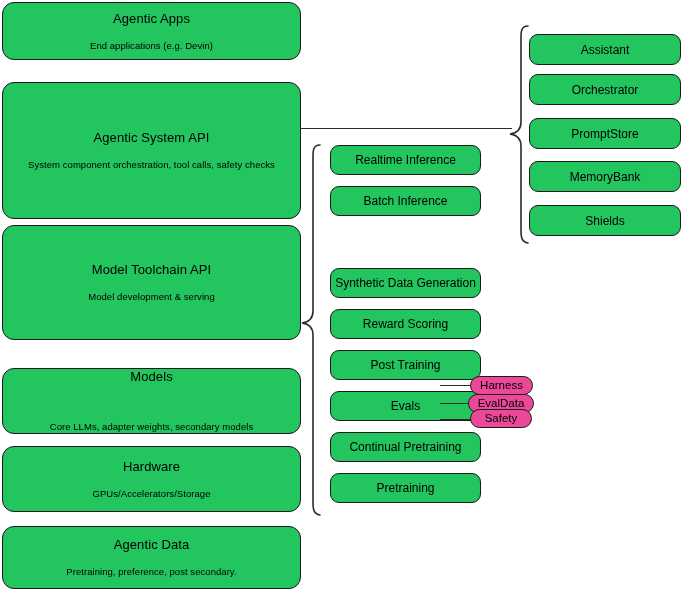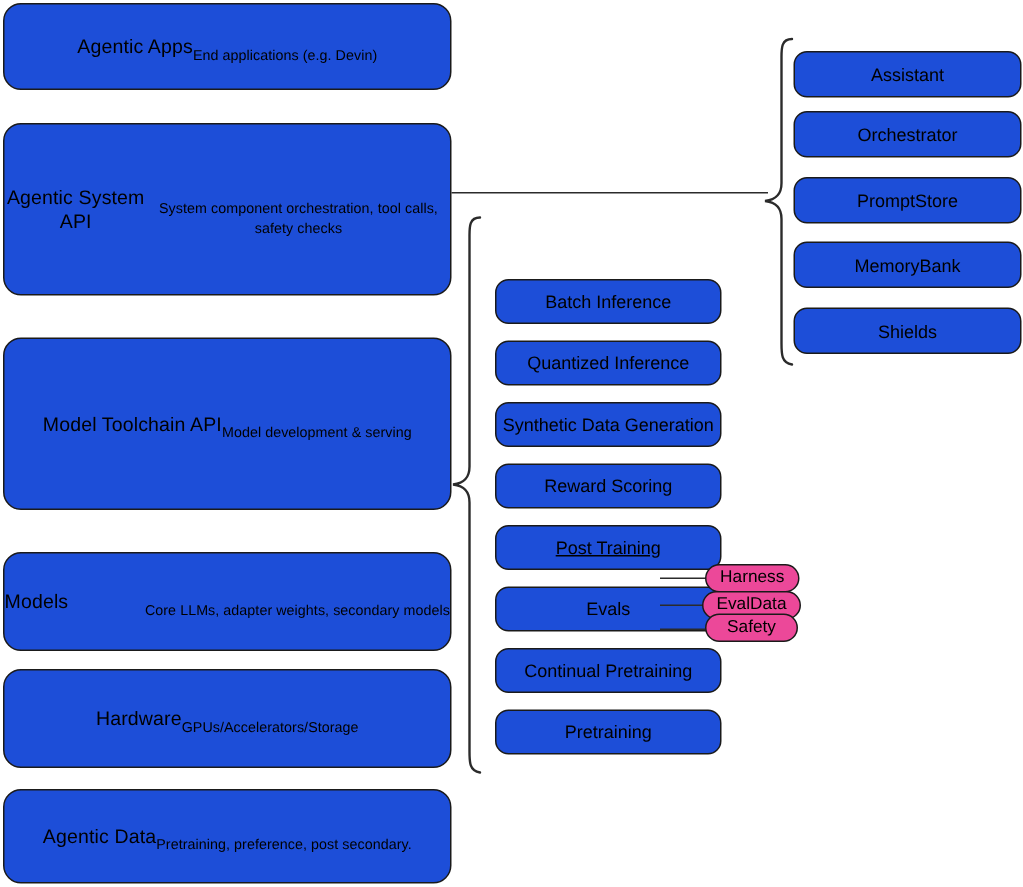--- a/index.html
+++ b/index.html
@@ -16,23 +16,23 @@
     position: relative;
     width: 682px;
     height: 591px;
     background: #ffffff;
     overflow: hidden;
   }
   .box {
     position: absolute;
     box-sizing: border-box;
     border: 1.2px solid #1a1a1a;
-    background: #1d4ed8;
+    background: #22c55e;
     display: flex;
-    flex-direction: row;
+    flex-direction: column;
     align-items: center;
     justify-content: center;
     text-align: center;
   }
   
   .layer-box {
     border-radius: 12px;
     left: 2px;
     width: 299px;
   }
@@ -100,21 +100,21 @@
 </head>
 <body>
 
 <div id="canvas">
 
   <div class="box layer-box" style="top:2px; height:58px;">
     <div class="layer-title">Agentic Apps</div>
     <div class="layer-sub">End applications (e.g. Devin)</div>
   </div>
 
-  <div class="box layer-box" style="top:82px; height:115px;">
+  <div class="box layer-box" style="top:82px; height:137px;">
     <div class="layer-title">Agentic System API</div>
     <div class="layer-sub">System component orchestration, tool calls, safety checks</div>
   </div>
 
   <div class="box layer-box" style="top:225px; height:115px;">
     <div class="layer-title">Model Toolchain API</div>
     <div class="layer-sub">Model development &amp; serving</div>
   </div>
 
   <div class="box layer-box" style="top:368px; height:66px;justify-content:space-between;">
@@ -133,33 +133,33 @@
   </div>
 
   <div class="hline" style="left:301px; top:128px; width:211px;"></div>
 
   <div class="brace" style="left:300px; top:143px; width:22px; height:374px;">
     <svg width="22" height="374" viewBox="0 0 22 374" fill="none" xmlns="http://www.w3.org/2000/svg">
       <path d="M20 2 C 13 2, 13 8, 13 14 L 13 168 C 13 175, 10 179, 2 180 C 10 181, 13 185, 13 192 L 13 358 C 13 365, 13 371, 20 372" stroke="#2b2b2b" stroke-width="1.6" fill="none" stroke-linecap="round"></path>
     </svg>
   </div>
 
+  <div class="box cap-box" style="top:145px;">
+    <span>Realtime Inference</span>
+  </div>
   <div class="box cap-box" style="top:186px;">
     <span>Batch Inference</span>
   </div>
-  <div class="box cap-box" style="top:227px;">
-    <span>Quantized Inference</span>
-  </div>
   <div class="box cap-box" style="top:268px;">
     <span>Synthetic Data Generation</span>
   </div>
   <div class="box cap-box" style="top:309px;">
     <span>Reward Scoring</span>
   </div>
-  <div class="box cap-box" style="top:350px;text-decoration:underline;">
+  <div class="box cap-box" style="top:350px;">
     <span>Post Training</span>
   </div>
   <div class="box cap-box" style="top:391px;">
     <span>Evals</span>
   </div>
   <div class="box cap-box" style="top:432px;">
     <span>Continual Pretraining</span>
   </div>
   <div class="box cap-box" style="top:473px;">
     <span>Pretraining</span>

